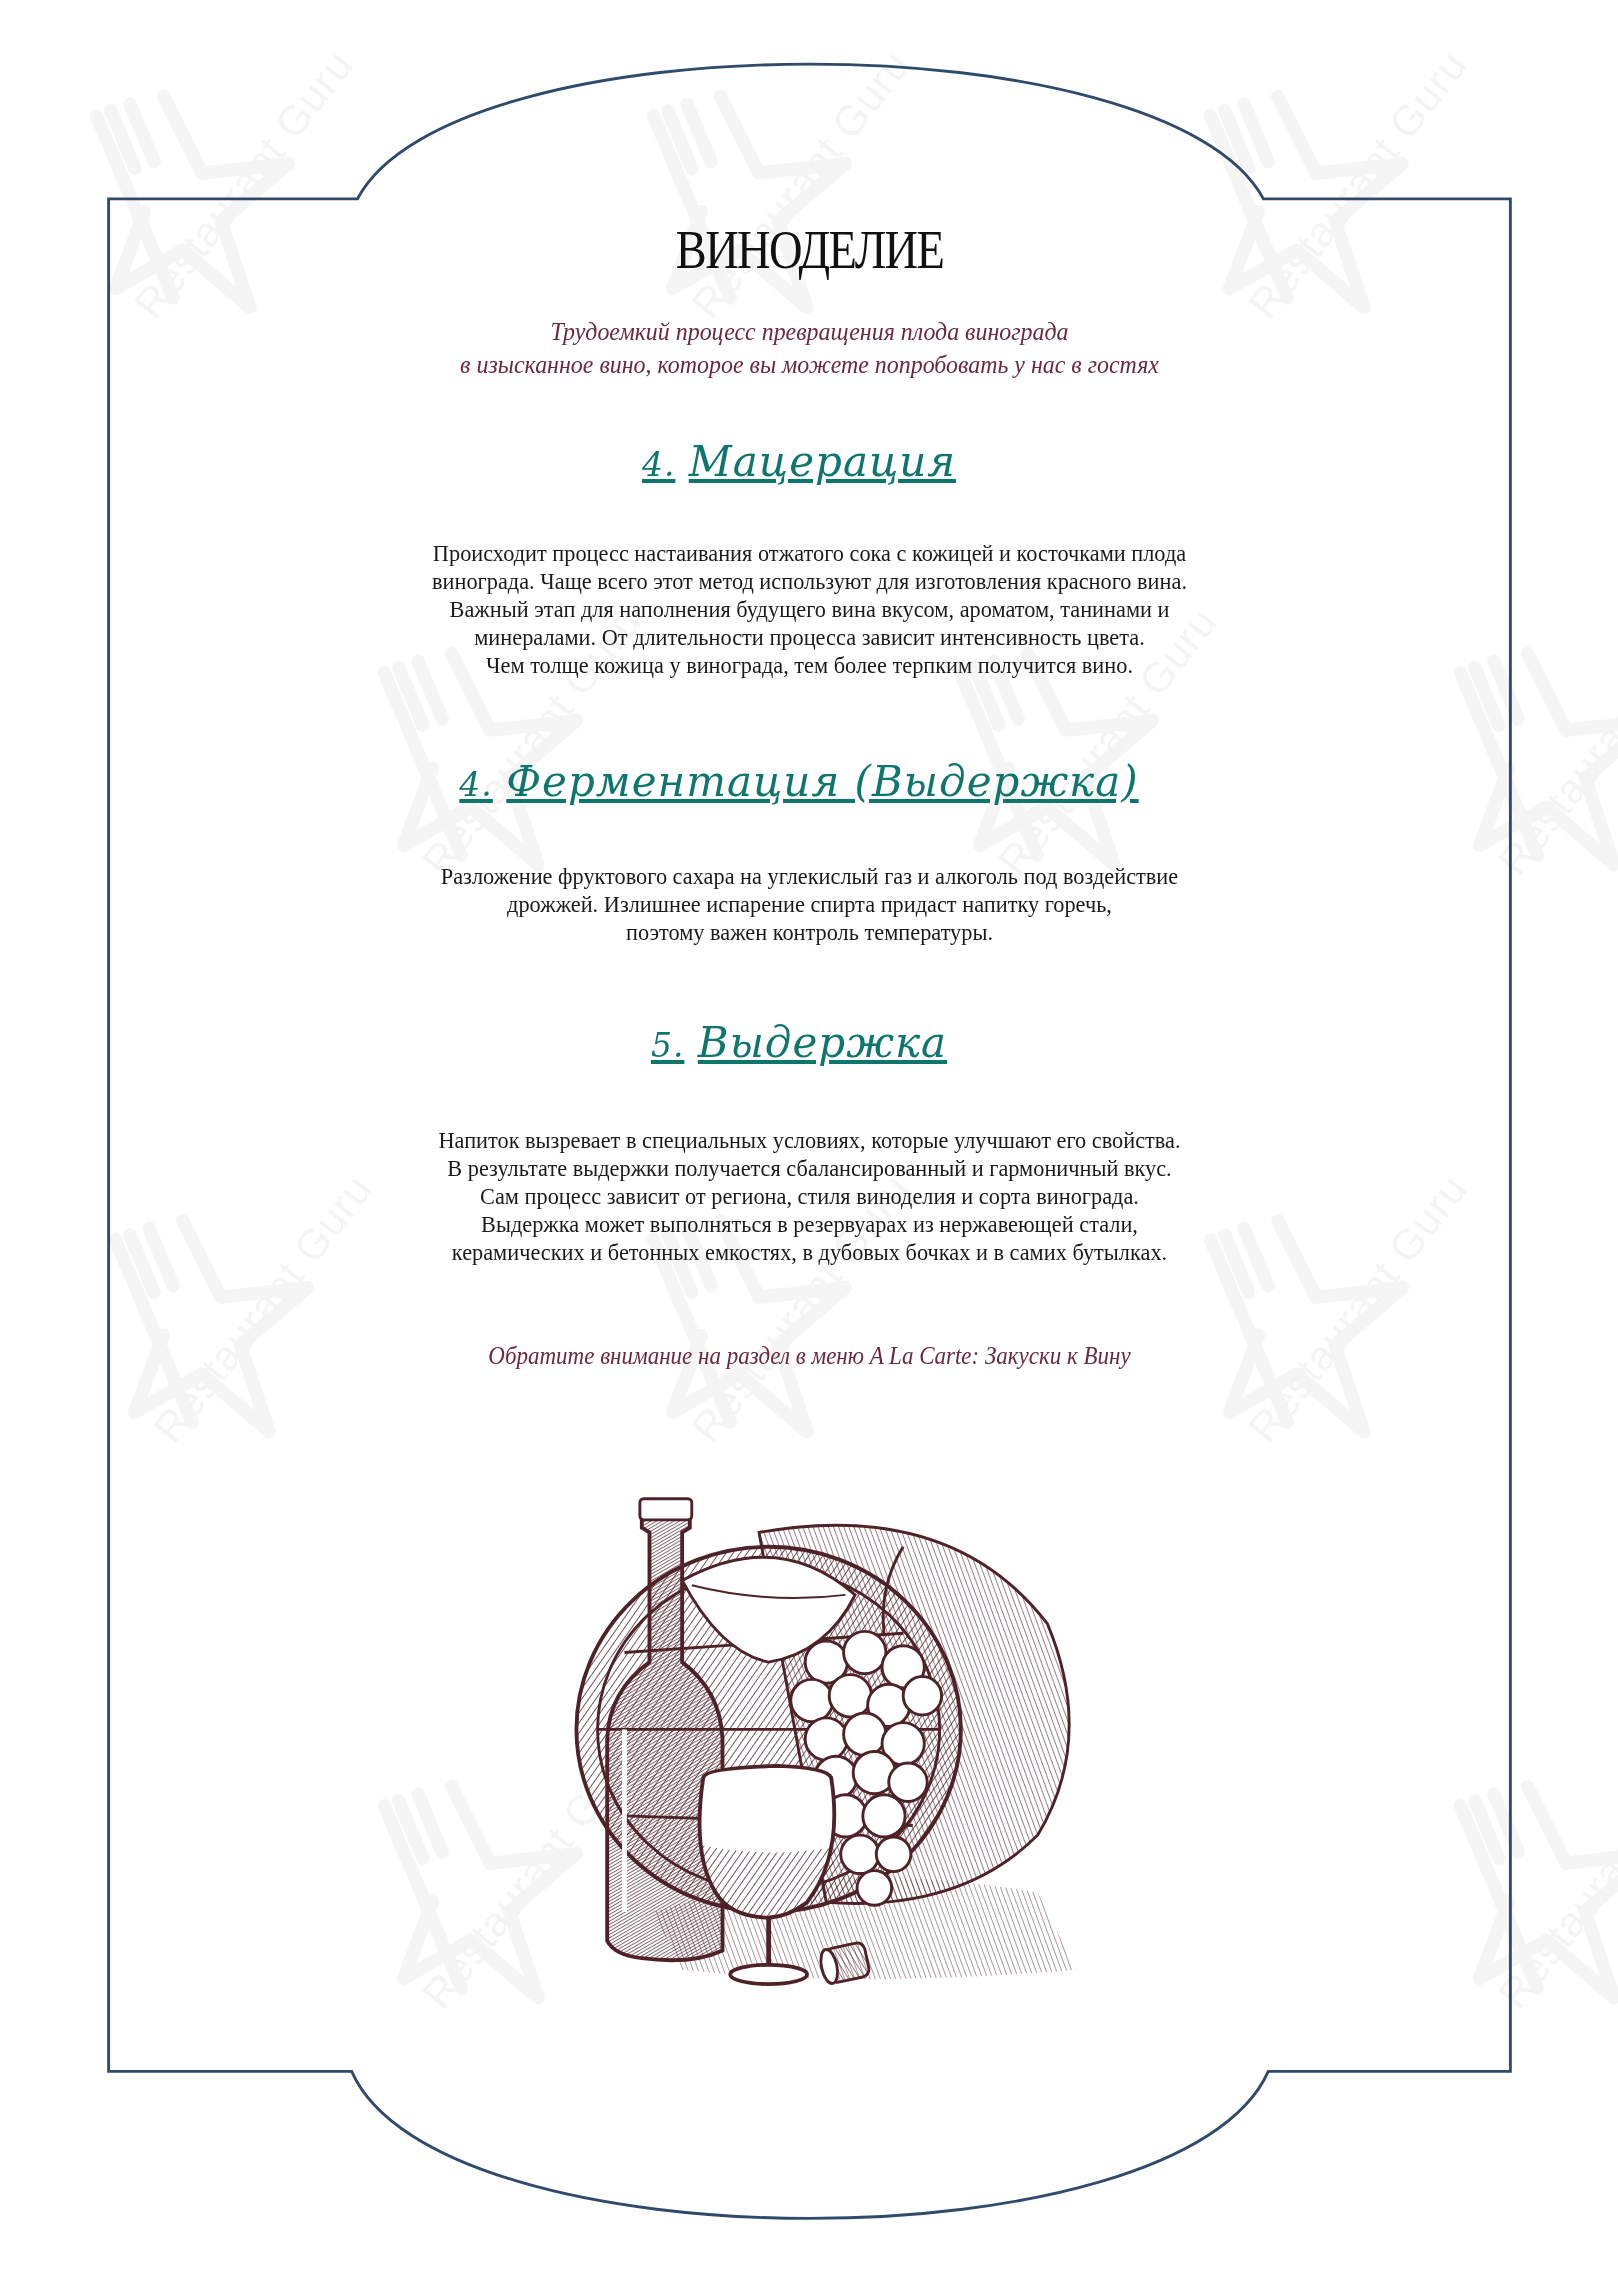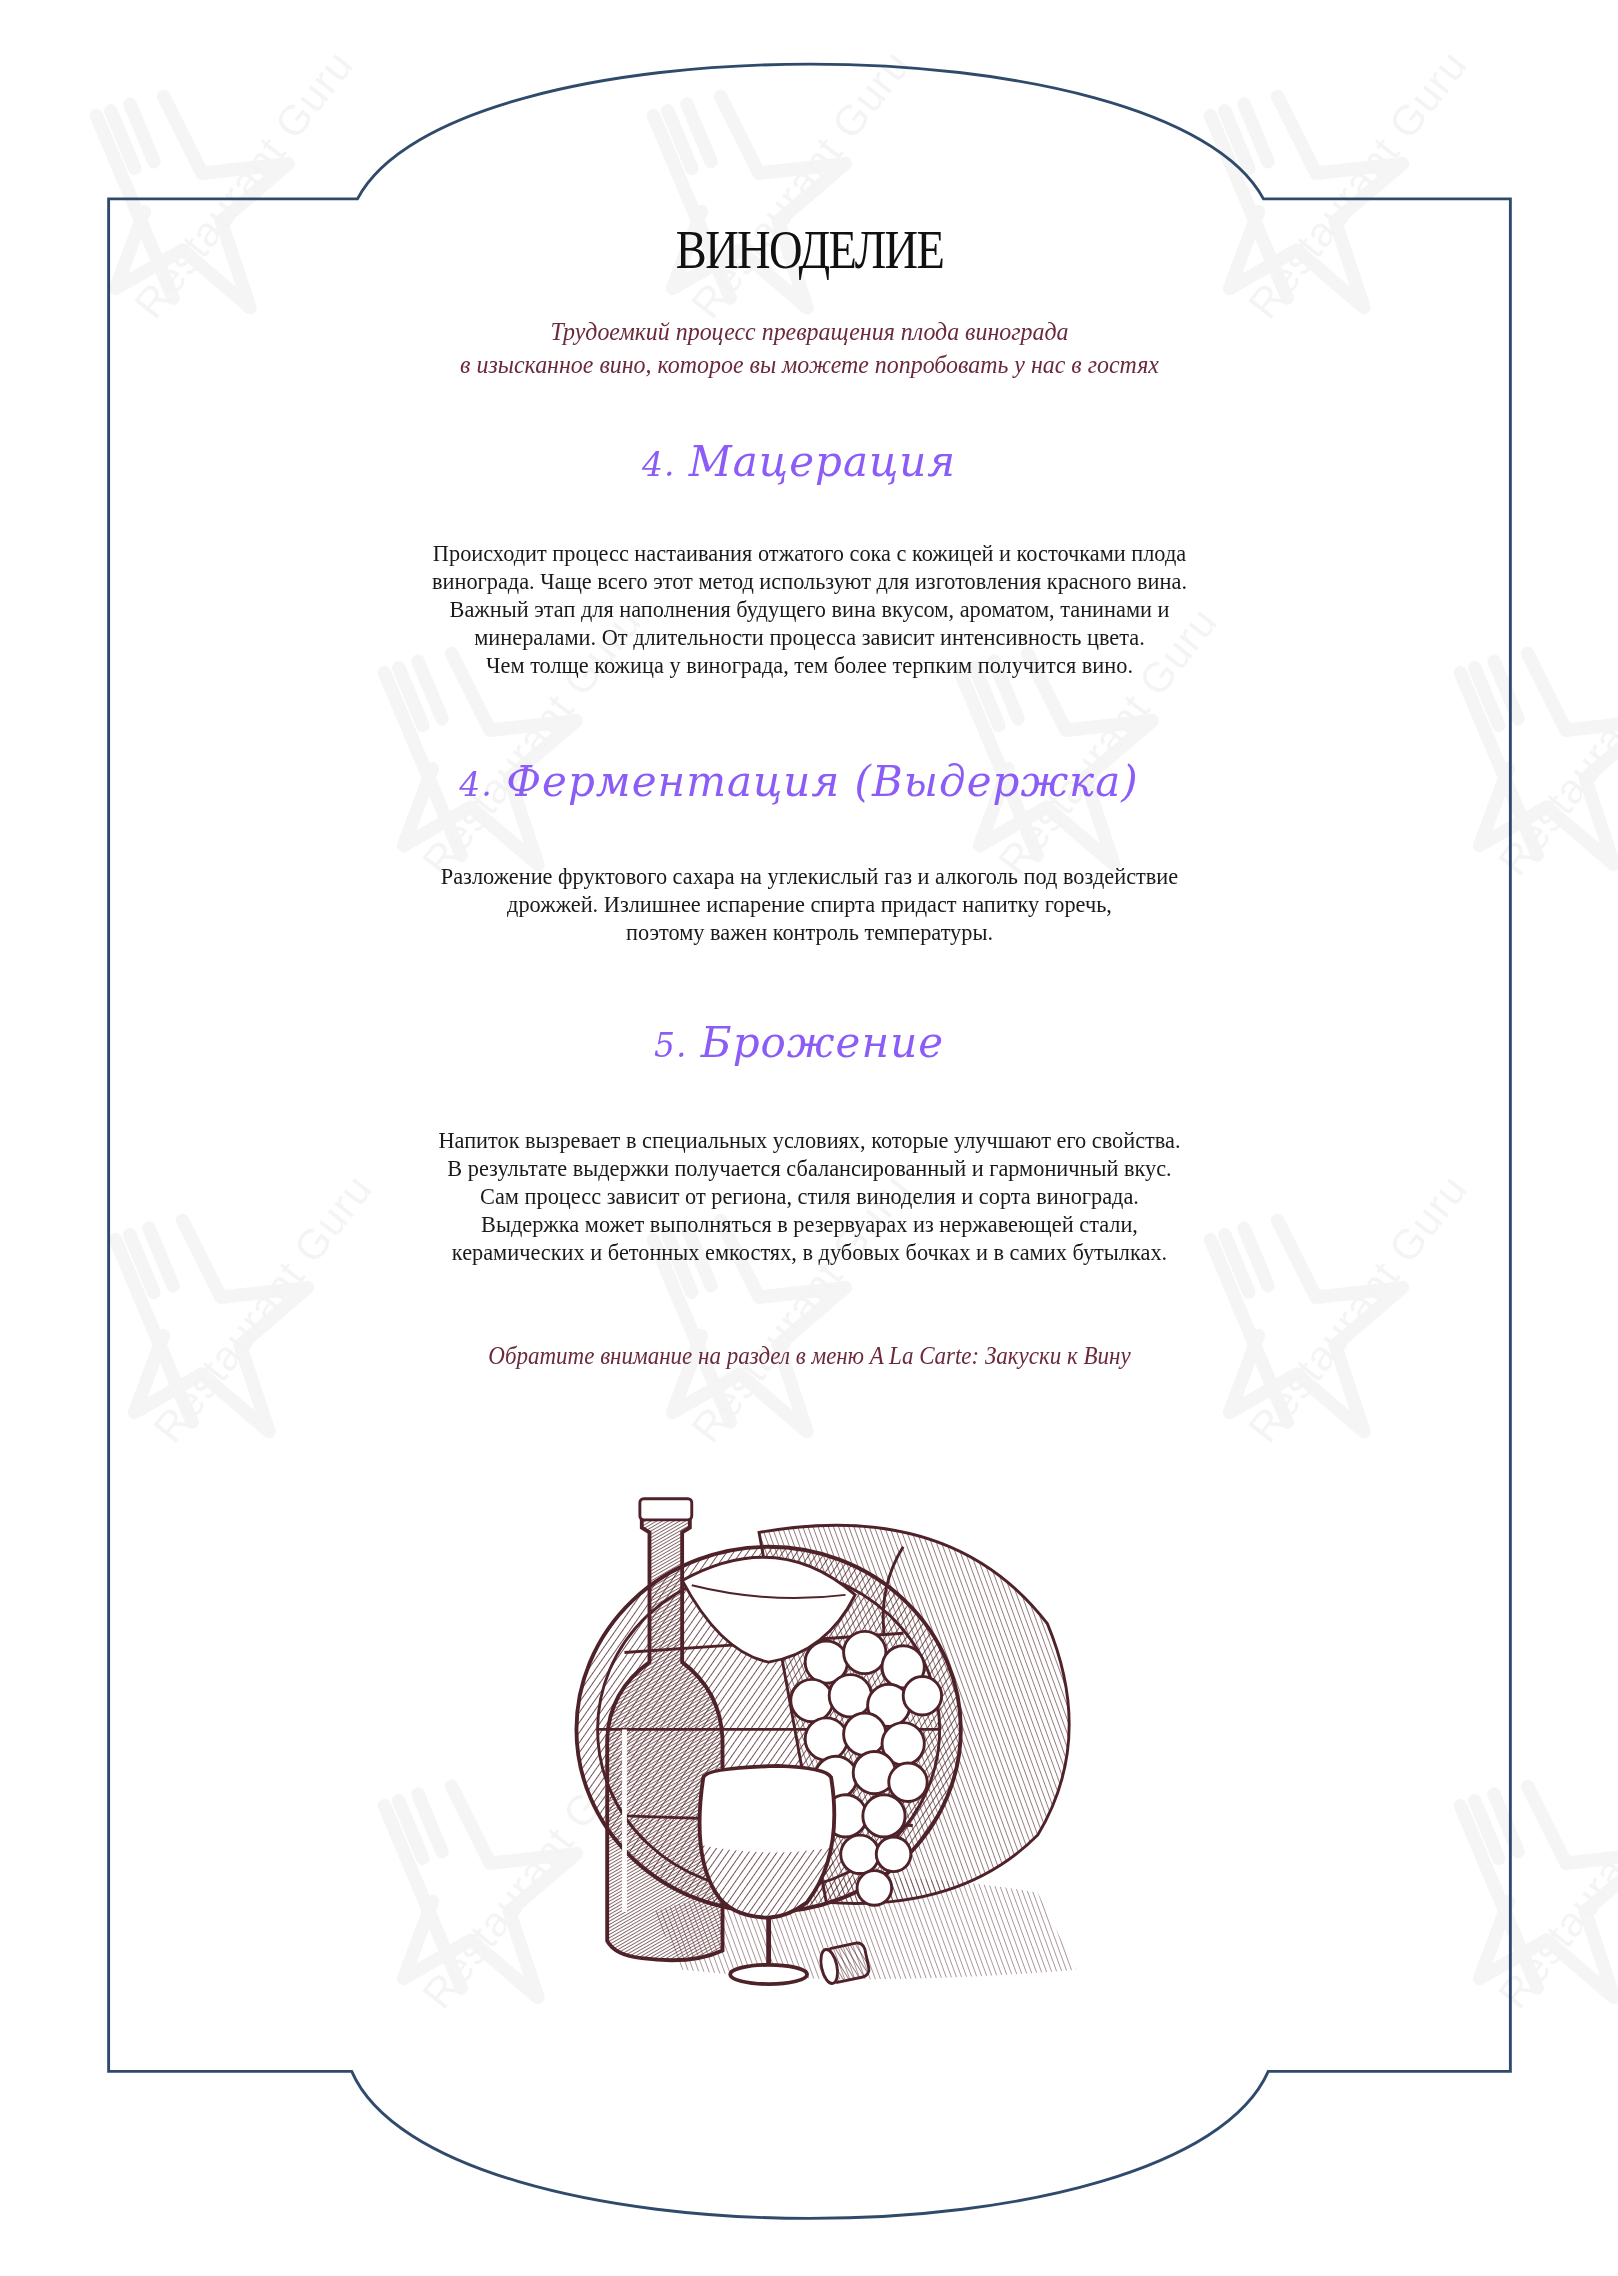--- a/index.html
+++ b/index.html
@@ -26,21 +26,21 @@
     letter-spacing: -1.9px; transform: scaleX(0.86);
   }
   .subtitle {
     position: absolute; left: 0; width: 1619px; top: 315px; text-align: center;
     font-family: "Liberation Serif", serif; font-style: italic; font-size: 26px;
     line-height: 33px; color: #6b2a3a; transform: scaleX(0.92);
   }
   .script {
     position: absolute; left: 0; width: 1598px; text-align: center;
     font-family: "DejaVu Serif", serif; font-style: italic; font-weight: normal;
-    font-size: 42px; color: #8b5cf6; letter-spacing: 1px;
+    font-size: 42px; color: #0f766e; letter-spacing: 1px; text-decoration: underline;
   }
   .script .num { font-size: 33px; margin-right: 13.4px; }
   .para {
     position: absolute; left: 0; width: 1619px; text-align: center;
     font-family: "Liberation Serif", serif; font-size: 24px; line-height: 28px;
     color: #1a1a1a; transform: scaleX(0.93);
   }
   .para div { white-space: nowrap; }
   .note {
     position: absolute; left: 0; width: 1619px; top: 1342px; text-align: center;
@@ -180,21 +180,21 @@
   <div class="script" style="top:757px">
     <span class="num">4.</span><span>Ферментация (Выдержка)</span>
   </div>
   <div class="para" style="top:862px">
     <div>Разложение фруктового сахара на углекислый газ и алкоголь под воздействие</div>
     <div>дрожжей. Излишнее испарение спирта придаст напитку горечь,</div>
     <div>поэтому важен контроль температуры.</div>
   </div>
 
   <div class="script" style="top:1018px">
-    <span class="num">5.</span><span>Брожение</span>
+    <span class="num">5.</span><span>Выдержка</span>
   </div>
   <div class="para" style="top:1126px">
     <div>Напиток вызревает в специальных условиях, которые улучшают его свойства.</div>
     <div>В результате выдержки получается сбалансированный и гармоничный вкус.</div>
     <div>Сам процесс зависит от региона, стиля виноделия и сорта винограда.</div>
     <div>Выдержка может выполняться в резервуарах из нержавеющей стали,</div>
     <div>керамических и бетонных емкостях, в дубовых бочках и в самих бутылках.</div>
   </div>
 
   <div class="note">Обратите внимание на раздел в меню A La Carte: Закуски к Вину</div>

